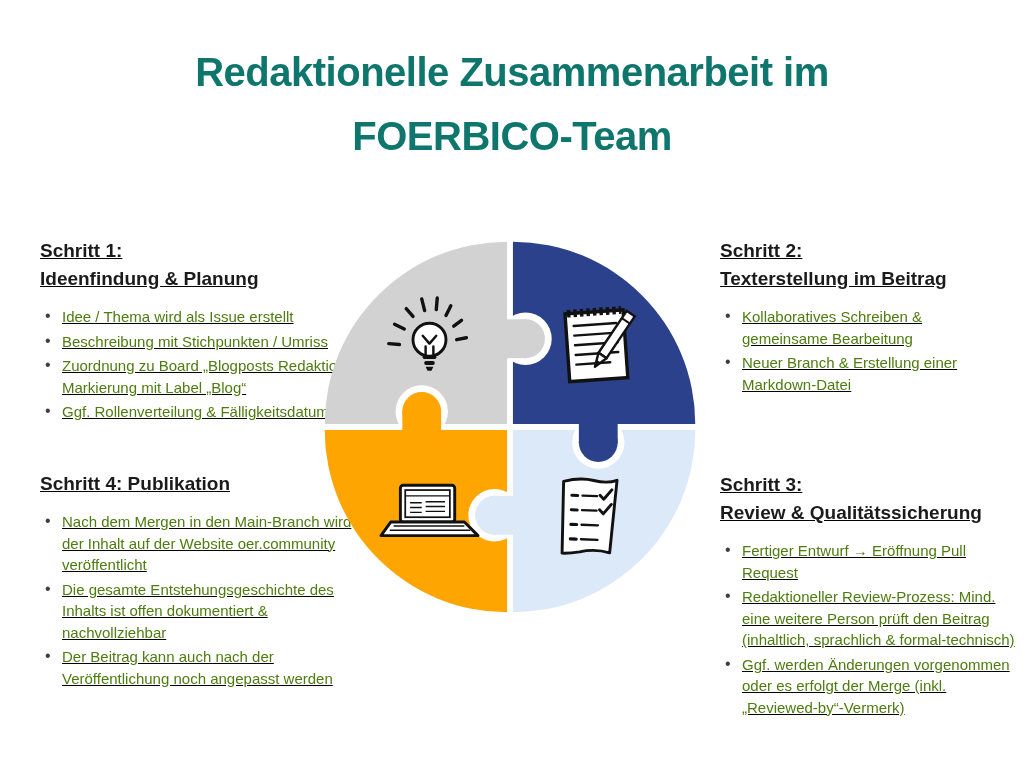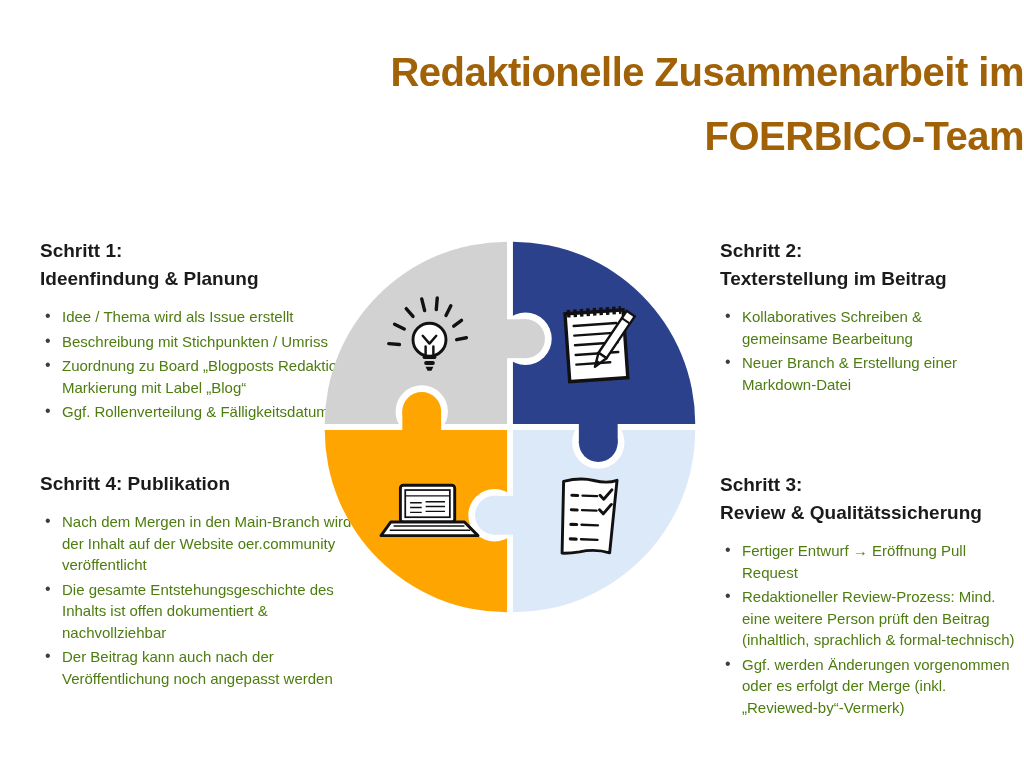--- a/index.html
+++ b/index.html
@@ -1,24 +1,24 @@
 <!DOCTYPE html>
 <html><head>
 <meta charset="utf-8">
 <style>
   html,body{margin:0;padding:0;}
   body{
     width:1024px;height:768px;background:#ffffff;position:relative;overflow:hidden;
     font-family:"Liberation Sans", sans-serif;
   }
   .title{
-    position:absolute;top:40px;left:0;width:1024px;text-align:right;
-    font-weight:700;font-size:40px;line-height:64px;letter-spacing:-0.5px;color:#a16207;
+    position:absolute;top:40px;left:0;width:1024px;text-align:center;
+    font-weight:700;font-size:40px;line-height:64px;letter-spacing:-0.5px;color:#0f766e;
   }
-  .step{position:absolute;}
+  .step{position:absolute;text-decoration:underline;}
   .step .h{font-weight:700;font-size:19px;line-height:28px;color:#1b1b1b;margin:0;}
   .step ul{margin:13px 0 0 0;padding:0;list-style:none;}
   .step li{
     position:relative;padding-left:22px;font-size:15px;line-height:21.5px;
     color:#4d7c0f;margin-bottom:3px;
   }
   .step li::before{content:"\2022";position:absolute;left:5px;top:-1px;font-size:16px;color:#3d3d3d;}
   #step1{left:40px;top:237px;width:326px;}
   #step2{left:720px;top:237px;width:262px;}
   #step4{left:40px;top:470px;width:326px;}

